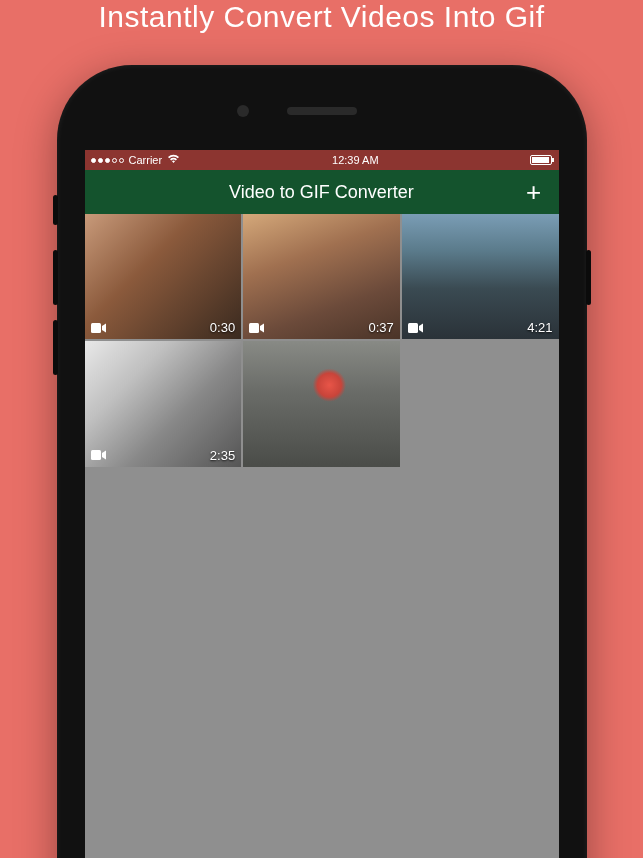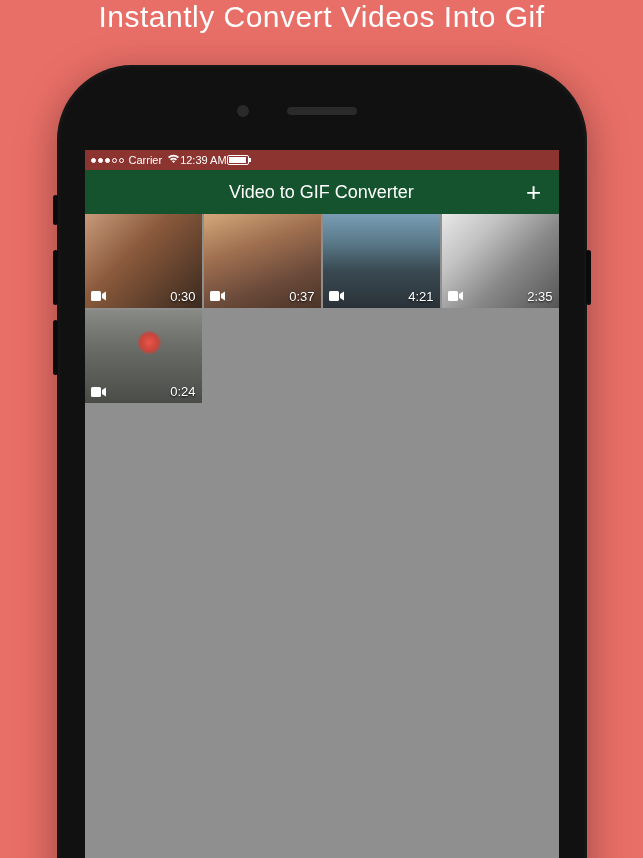--- a/index.html
+++ b/index.html
@@ -48,20 +48,21 @@
     overflow: hidden;
   }
   
   .statusbar {
     height: 20px;
     background: #8c3530;
     color: #fff;
     font-size: 11px;
     display: flex;
     align-items: center;
+    justify-content: space-between;
     padding: 0 6px;
   }
   .status-left, .status-right { display: flex; align-items: center; gap: 5px; }
   .signal { display: flex; gap: 2px; }
   .signal span { width: 5px; height: 5px; border: 1px solid #fff; border-radius: 50%; }
   .signal span.fill { background: #fff; }
   .wifi { display: inline-block; }
   .battery {
     width: 22px; height: 10px; border: 1px solid #fff; border-radius: 2px; position: relative;
   }
@@ -82,21 +83,21 @@
   .add-btn {
     position: absolute;
     right: 10px; top: 0; bottom: 0;
     width: 30px;
     display: flex; align-items: center; justify-content: center;
     font-size: 26px; font-weight: 200; color: #fff;
   }
   
   .grid {
     display: grid;
-    grid-template-columns: repeat(4, 1fr);
+    grid-template-columns: repeat(3, 1fr);
     gap: 2px;
     background: #8f8f8f;
   }
   .thumb {
     position: relative;
     aspect-ratio: 1 / 0.8;
     background: #555;
     overflow: hidden;
   }
   .thumb .gradient {
@@ -207,26 +208,17 @@
               <svg width="15" height="10" viewBox="0 0 15 10">
                 <rect x="0" y="0" width="10" height="10" rx="1.5" fill="#fff"></rect>
                 <path d="M11 3 L15 0.5 L15 9.5 L11 7 Z" fill="#fff"></path>
               </svg>
             </span>
           <span>2:35</span>
         </div>
       </div>
       <div class="thumb">
         <div class="gradient bg4"></div>
-        <div class="overlay">
-          <span class="cam-icon">
-              <svg width="15" height="10" viewBox="0 0 15 10">
-                <rect x="0" y="0" width="10" height="10" rx="1.5" fill="#fff"></rect>
-                <path d="M11 3 L15 0.5 L15 9.5 L11 7 Z" fill="#fff"></path>
-              </svg>
-            </span>
-          <span>0:24</span>
-        </div>
       </div>
     </div>
 
   </div>
 </div>
 
 </body></html>

